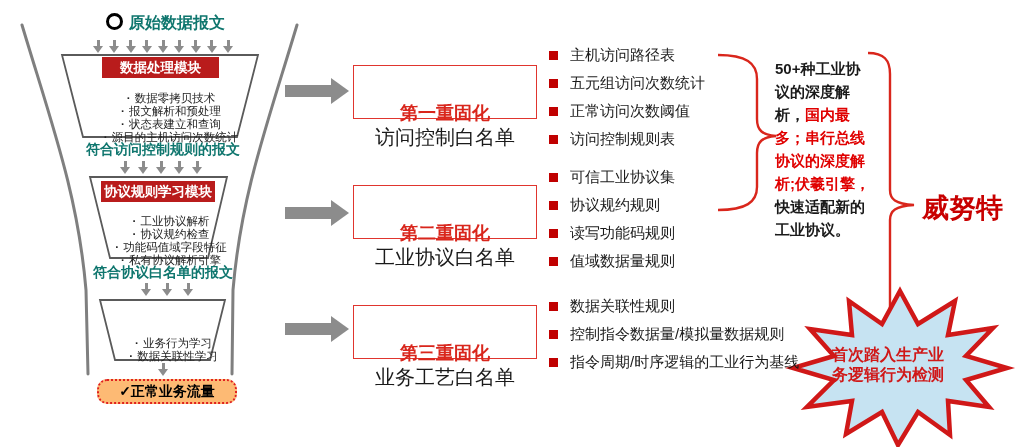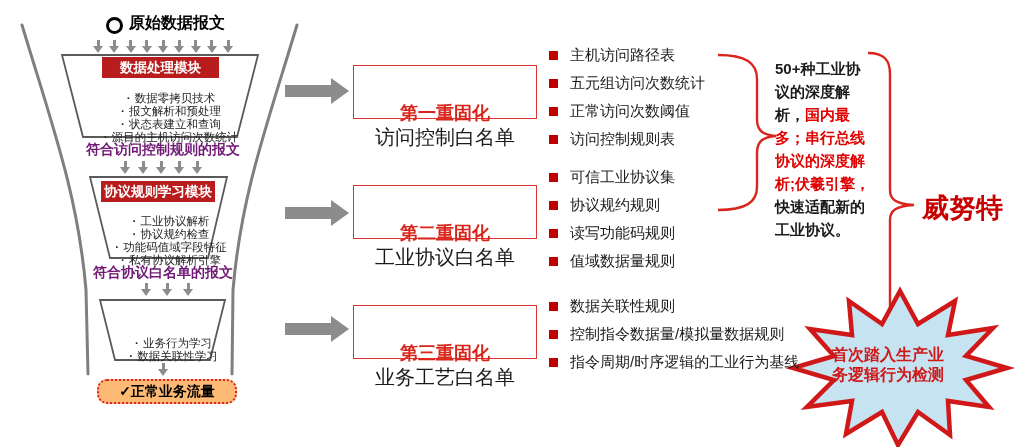--- a/index.html
+++ b/index.html
@@ -5,37 +5,37 @@
   html,body{margin:0;padding:0;background:#fff;}
   .canvas{
     position:relative;width:1021px;height:447px;background:#fff;overflow:hidden;
     font-family:"Liberation Sans",sans-serif;color:#1a1a1a;
   }
   .abs{position:absolute;}
   svg.layer{position:absolute;left:0;top:0;z-index:1;}
   .z2{z-index:2;}
 
   
-  .funnel-title{left:106px;top:13px;display:flex;align-items:flex-end;gap:6px;font-weight:bold;font-size:16px;color:#000000;white-space:nowrap;}
+  .funnel-title{left:106px;top:13px;display:flex;align-items:flex-start;gap:6px;font-weight:bold;font-size:16px;color:#0f766e;white-space:nowrap;}
   .ring{display:inline-block;width:11px;height:11px;border:3.5px solid #000;border-radius:50%;}
 
   
   .arrow-row{display:flex;justify-content:space-between;}
   .darrow{position:relative;width:10px;height:13px;display:inline-block;}
   .darrow::before{content:"";position:absolute;left:3.5px;top:0;width:3px;height:7px;background:#8c8c8c;}
   .darrow::after{content:"";position:absolute;left:0;top:6px;width:0;height:0;border-left:5px solid transparent;border-right:5px solid transparent;border-top:7px solid #8c8c8c;}
 
   
   .stage-header{background:#b91c1c;color:#fff;text-align:center;font-weight:bold;font-size:13.5px;}
 
   
   .stage-list{margin:11px;padding:0;list-style:none;text-align:center;font-size:11.5px;line-height:12.9px;color:#222;}
   .stage-list li::before{content:"·";margin-right:4px;font-weight:bold;}
 
-  .flow-label{font-weight:bold;font-size:14px;color:#701a75;white-space:nowrap;text-align:center;}
+  .flow-label{font-weight:bold;font-size:14px;color:#0f766e;white-space:nowrap;text-align:center;}
 
   .result-box{border:2px dotted #e02020;border-radius:10px;text-align:center;
     font-weight:bold;font-size:14px;color:#000;line-height:21px;background:#fdba74;}
 
   
   .big-arrow{width:64px;height:26px;}
   .big-arrow .shaft{position:absolute;left:0;top:7px;width:46px;height:12px;background:#8c8c8c;}
   .big-arrow .tip{position:absolute;left:46px;top:0;width:0;height:0;
     border-top:13px solid transparent;border-bottom:13px solid transparent;border-left:18px solid #8c8c8c;}
 

